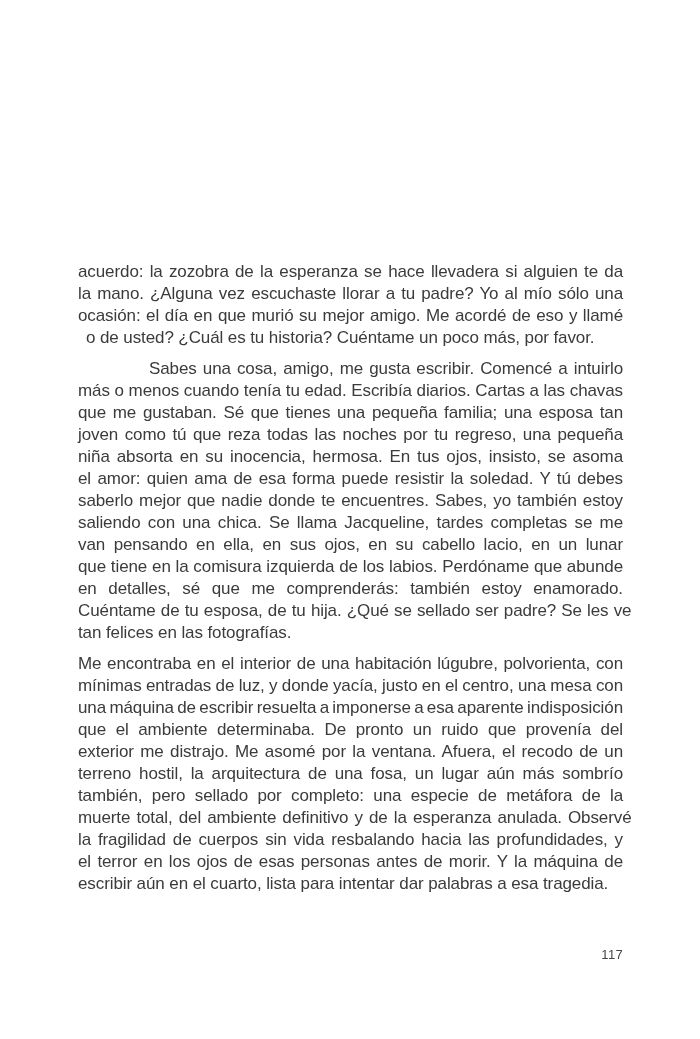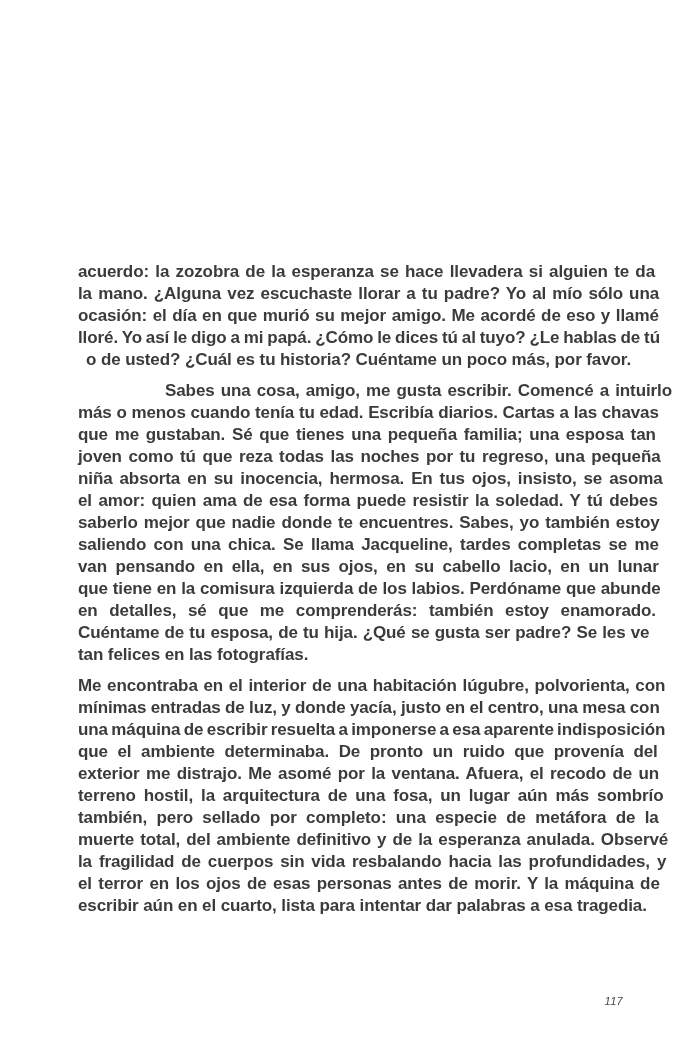--- a/index.html
+++ b/index.html
@@ -31,63 +31,60 @@
   }
   .paragraph {
     margin: 0;
   }
   .paragraph.indented {
     margin-top: 9px;
   }
   .line {
     height: 22px;
     white-space: nowrap;
-    font-weight: bold;
   }
   .line.first-indent {
     padding-left: 71px;
   }
   .page-number {
     position: absolute;
-    top: 994px;
+    top: 948px;
     left: 78px;
     width: 545px;
     text-align: right;
-    font-size: 11px;
+    font-size: 13px;
     line-height: 14px;
     color: #474747;
     letter-spacing: 0.3px;
-    font-style: italic;
   }
 </style>
 </head>
 <body>
 
 <div class="page">
   <div class="textblock">
       <div class="paragraph">
         <div class="line"><span style="word-spacing: 1.66016px;">acuerdo: la zozobra de la esperanza se hace llevadera si alguien te da</span></div>
         <div class="line"><span style="word-spacing: 1.52644px;">la mano. ¿Alguna vez escuchaste llorar a tu padre? Yo al mío sólo una</span></div>
         <div class="line"><span style="word-spacing: 0.948661px;">ocasión: el día en que murió su mejor amigo. Me acordé de eso y llamé</span></div>
-        <div class="line"><span style="word-spacing: -0.681066px;">lloré. Yo así le digo a mi papá. ¿Cómo le dices tú al tuyo? ¿Le hablas de tú</span></div>
         <div class="line last"><span style="word-spacing: 0px; margin-left: 8px;">o de usted? ¿Cuál es tu historia? Cuéntame un poco más, por favor.</span></div>
       </div>
       <div class="paragraph indented">
-        <div class="line first-indent"><span style="word-spacing: 1.46701px; margin-left: 16px;">Sabes una cosa, amigo, me gusta escribir. Comencé a intuirlo</span></div>
+        <div class="line first-indent"><span style="word-spacing: 1.46701px;">Sabes una cosa, amigo, me gusta escribir. Comencé a intuirlo</span></div>
         <div class="line"><span style="word-spacing: 0.0989583px;">más o menos cuando tenía tu edad. Escribía diarios. Cartas a las chavas</span></div>
         <div class="line"><span style="word-spacing: 2.11364px;">que me gustaban. Sé que tienes una pequeña familia; una esposa tan</span></div>
         <div class="line"><span style="word-spacing: 1.94922px;">joven como tú que reza todas las noches por tu regreso, una pequeña</span></div>
         <div class="line"><span style="word-spacing: 2.32244px;">niña absorta en su inocencia, hermosa. En tus ojos, insisto, se asoma</span></div>
         <div class="line"><span style="word-spacing: 1.79327px;">el amor: quien ama de esa forma puede resistir la soledad. Y tú debes</span></div>
         <div class="line"><span style="word-spacing: 1.40625px;">saberlo mejor que nadie donde te encuentres. Sabes, yo también estoy</span></div>
         <div class="line"><span style="word-spacing: 2.72344px;">saliendo con una chica. Se llama Jacqueline, tardes completas se me</span></div>
         <div class="line"><span style="word-spacing: 3.90745px; margin-top: 27px;">van pensando en ella, en sus ojos, en su cabello lacio, en un lunar</span></div>
         <div class="line"><span style="word-spacing: 0.177557px;">que tiene en la comisura izquierda de los labios. Perdóname que abunde</span></div>
         <div class="line"><span style="word-spacing: 6.99023px;">en detalles, sé que me comprenderás: también estoy enamorado.</span></div>
-        <div class="line"><span style="word-spacing: 0.547991px;">Cuéntame de tu esposa, de tu hija. ¿Qué se gusta ser padre? Se les ve</span></div>
+        <div class="line"><span style="word-spacing: 0.547991px;">Cuéntame de tu esposa, de tu hija. ¿Qué se sellado ser padre? Se les ve</span></div>
         <div class="line last"><span style="word-spacing: 0px;">tan felices en las fotografías.</span></div>
       </div>
       <div class="paragraph indented">
         <div class="line"><span style="word-spacing: 1.06719px;">Me encontraba en el interior de una habitación lúgubre, polvorienta, con</span></div>
         <div class="line"><span style="word-spacing: -0.265625px;">mínimas entradas de luz, y donde yacía, justo en el centro, una mesa con</span></div>
         <div class="line"><span style="word-spacing: -1.28281px;">una máquina de escribir resuelta a imponerse a esa aparente indisposición</span></div>
         <div class="line"><span style="word-spacing: 4.95469px;">que el ambiente determinaba. De pronto un ruido que provenía del</span></div>
         <div class="line"><span style="word-spacing: 1.74349px;">exterior me distrajo. Me asomé por la ventana. Afuera, el recodo de un</span></div>
         <div class="line"><span style="word-spacing: 3.26705px;">terreno hostil, la arquitectura de una fosa, un lugar aún más sombrío</span></div>
         <div class="line"><span style="word-spacing: 4.77969px;">también, pero sellado por completo: una especie de metáfora de la</span></div>

